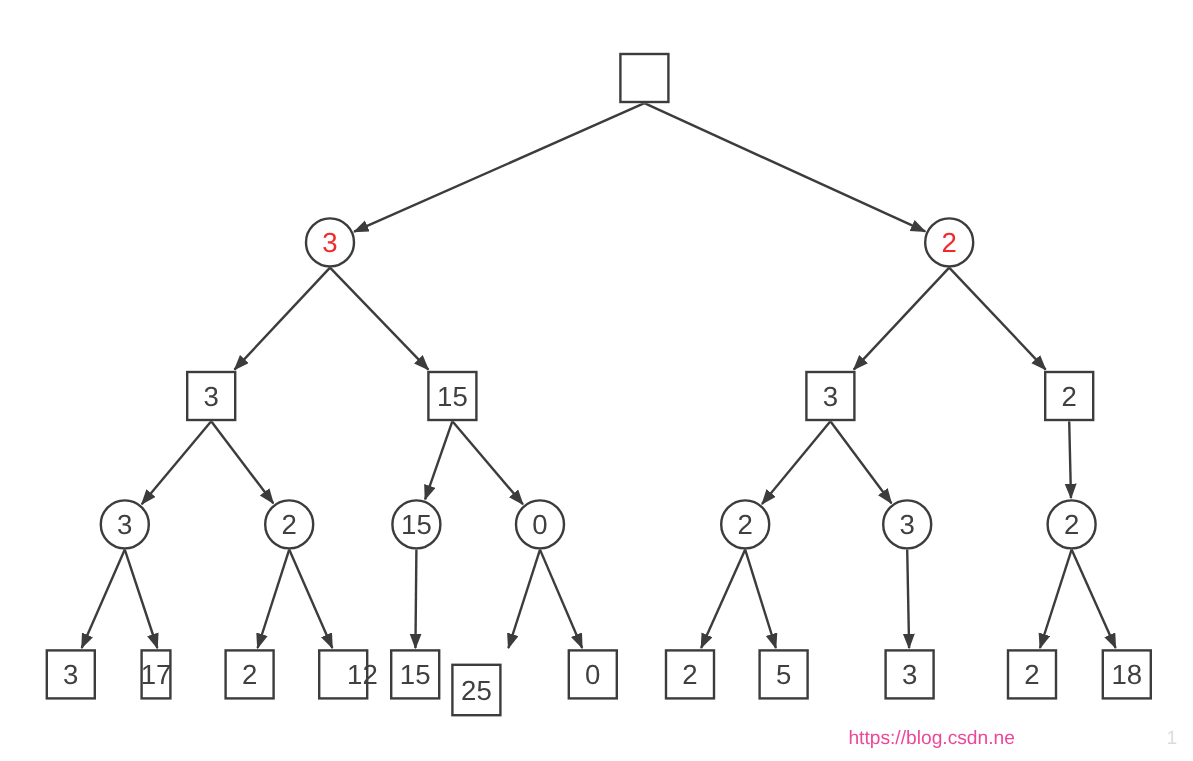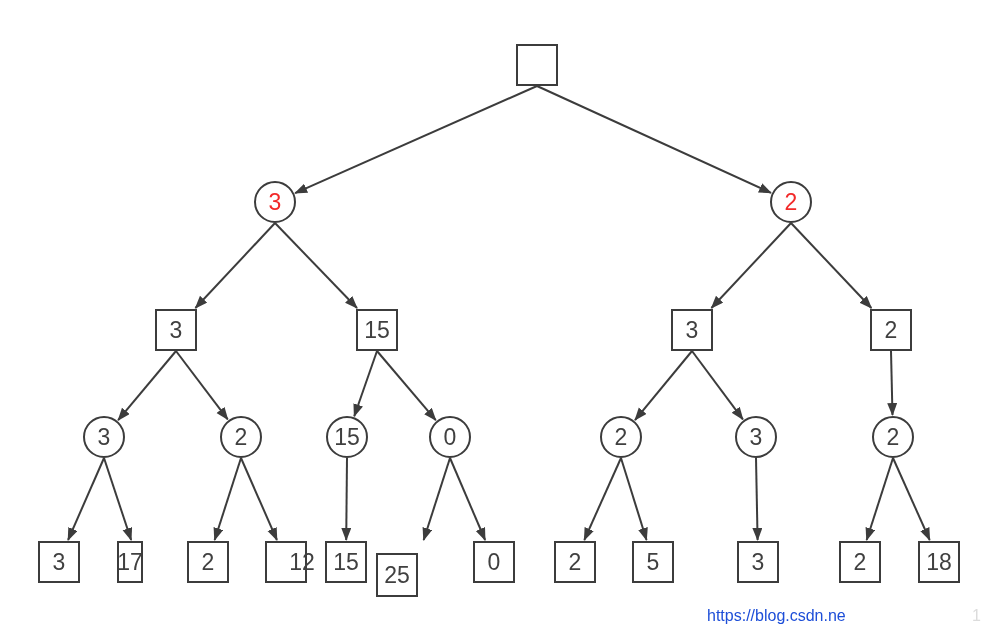--- a/index.html
+++ b/index.html
@@ -18,21 +18,21 @@
     background: #ffffff;
     border: 2px solid #3c3c3c;
     box-sizing: border-box;
     font-size: 23px; line-height: 1;
     color: #404040;
   }
   .node.square { border-radius: 0; }
   .node.circle { border-radius: 50%; }
   .node.red { color: #f22929; }
   .watermark { position: absolute; white-space: nowrap; }
-  .wm-url   { left: 707px; top: 607px; color: #1d4ed8; font-size: 16px; text-align: center; }
+  .wm-url   { left: 707px; top: 607px; color: #ec4899; font-size: 16px; text-align: center; }
   .wm-credit{ left: 841px; top: 604px; color: #9b9b9b; font-size: 18px; }
   .wm-trail { left: 972px; top: 607px; color: #dcdcdc; font-size: 16px; }
 </style>
 </head>
 <body>
 
 <div id="canvas">
   <svg id="edges" width="994" height="634">
       <defs>
         <marker id="arrow" markerUnits="userSpaceOnUse" markerWidth="16" markerHeight="12" refX="12" refY="5" orient="auto">

